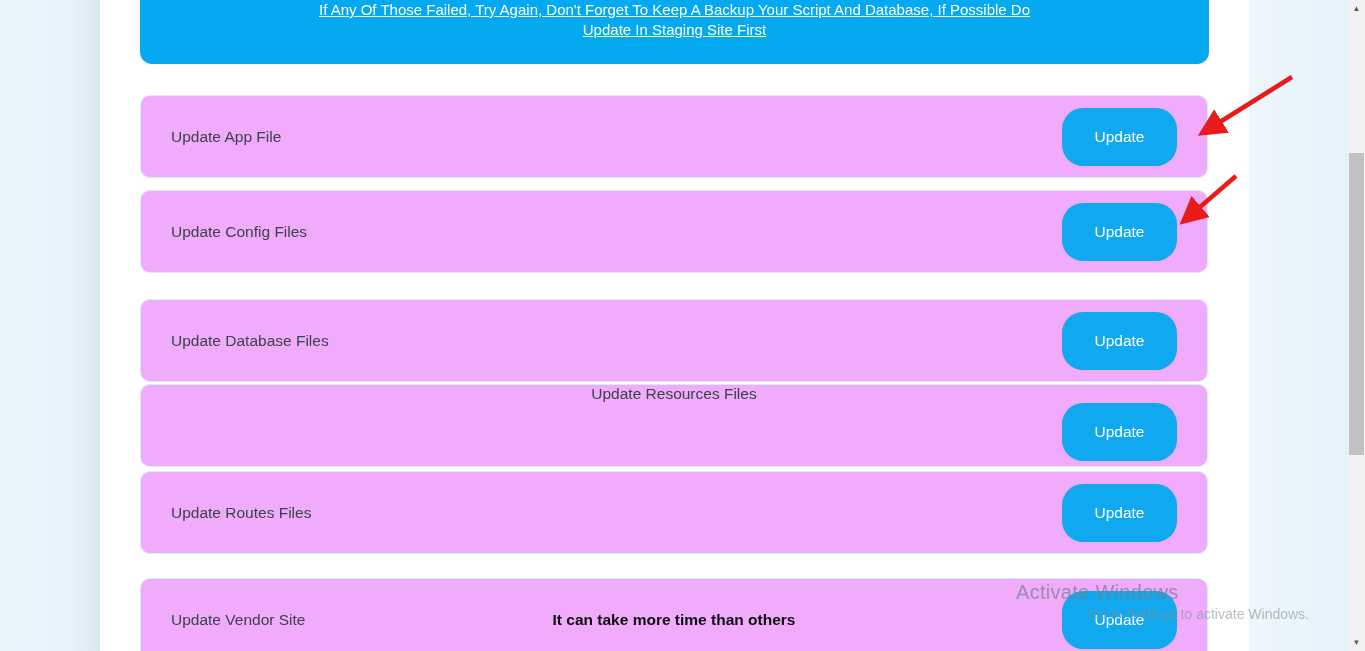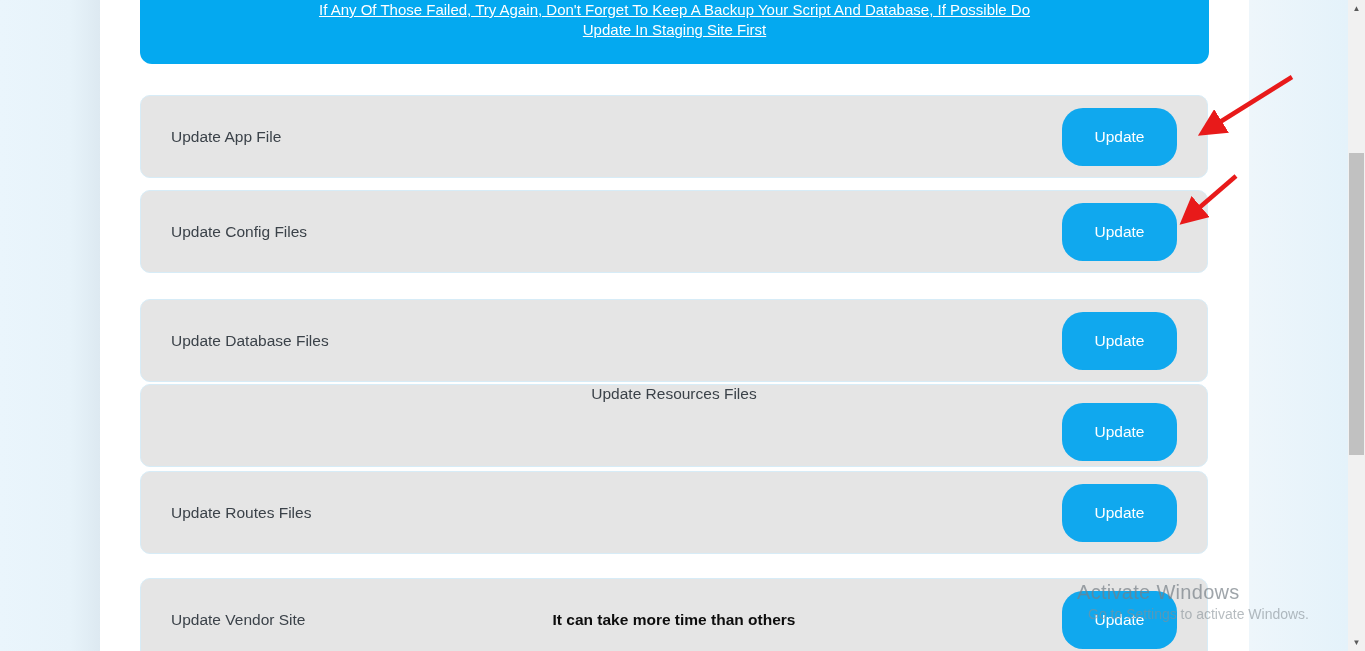--- a/index.html
+++ b/index.html
@@ -46,21 +46,21 @@
     z-index:2;
   }
   .banner-text {
     max-width:740px; text-align:center;
     color:#ffffff; font-size:15px; line-height:20px; font-weight:500;text-decoration:underline;
   }
 
   
   .card {
     position:absolute; left:140px; width:1068px; height:83px;
-    background:#e5e5e5; border:1px solid #d7ecf7; border-radius:10px;
+    background:#f0abfc; border:1px solid #d7ecf7; border-radius:10px;
     display:flex; align-items:center; padding:0 30px;
     z-index:2;
   }
   .card-label { font-size:15.5px; color:#3b4249; }
   .card-note {
     position:absolute; left:50%; transform:translateX(-50%);
     font-size:15.5px; font-weight:700; color:#0d0d0d; white-space:nowrap;
   }
   .update-btn {
     margin-left:auto; width:115px; height:58px;
@@ -79,21 +79,21 @@
 
   
   .arrows {
     position:absolute; left:0; top:0; width:1365px; height:651px;
     pointer-events:none; z-index:5;
   }
 
   
   .watermark { position:absolute; z-index:6; pointer-events:none; white-space:nowrap; }
   .wm-line1 {
-    left:1077px; top:581px;
+    left:1016px; top:581px;
     font-size:20px; color:rgba(118,127,134,0.70); letter-spacing:0.3px;
   }
   .wm-line2 {
     left:1088px; top:606px;
     font-size:14px; color:rgba(134,143,150,0.60);
   }
 </style>
 </head>
 <body>
 

